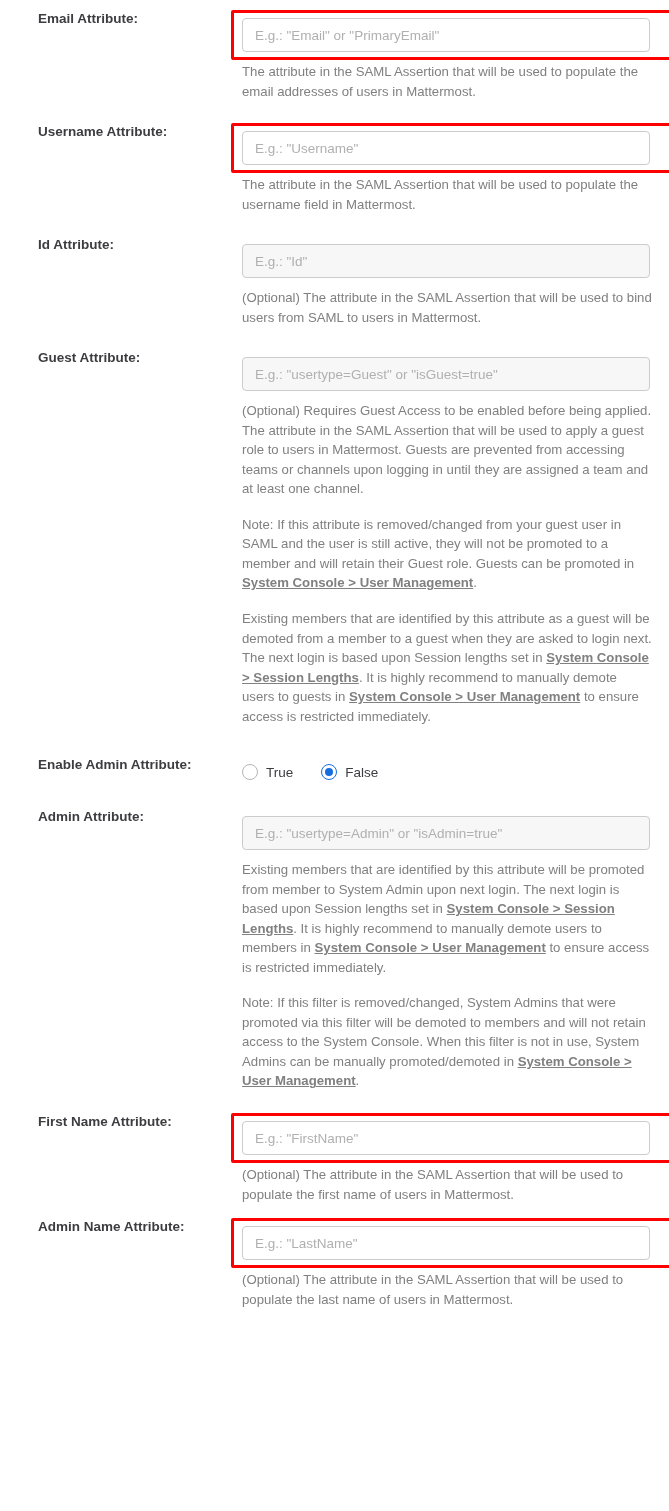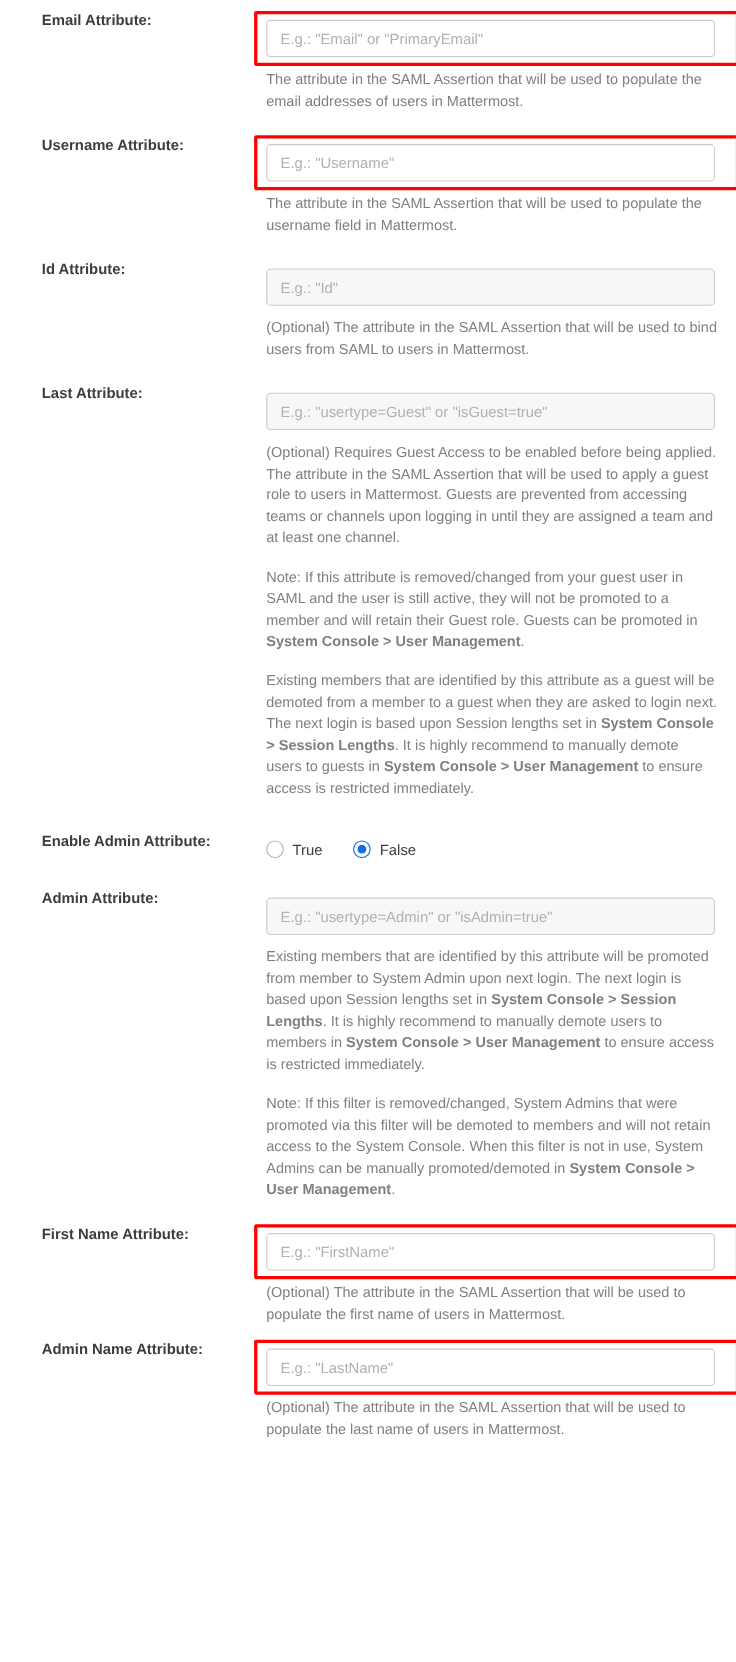--- a/index.html
+++ b/index.html
@@ -81,20 +81,21 @@
     line-height: 1.48;
     margin: 6px 0 0 0;
     max-width: 410px;
   }
   .help + .help {
     margin-top: 16px;
   }
   .help b {
     color: #808080;
     font-weight: bold;
+    text-decoration: underline;
   }
   .radio-group {
     display: flex;
     padding: 8px 0 6px 0;
     gap: 28px;
   }
   .radio-item {
     display: flex;
     align-items: center;
     gap: 8px;
@@ -169,21 +170,21 @@
       <div class="input-wrap">
         <input class="text-input" type="text" disabled="" placeholder="E.g.: &quot;Id&quot;" style="">
       </div>
       <p class="help">(Optional) The attribute in the SAML Assertion that will be used to bind users from SAML to users in Mattermost.</p>
     </div>
   </div>
 
   <div class="spacer-md"></div>
 
   <div class="row">
-    <div class="label-col">Last Attribute:</div>
+    <div class="label-col">Guest Attribute:</div>
     <div class="field-col">
       <div class="input-wrap">
         <input class="text-input" type="text" disabled="" placeholder="E.g.: &quot;usertype=Guest&quot; or &quot;isGuest=true&quot;" style="">
       </div>
       <p class="help">(Optional) Requires Guest Access to be enabled before being applied. The attribute in the SAML Assertion that will be used to apply a guest role to users in Mattermost. Guests are prevented from accessing teams or channels upon logging in until they are assigned a team and at least one channel.</p>
       <p class="help">Note: If this attribute is removed/changed from your guest user in SAML and the user is still active, they will not be promoted to a member and will retain their Guest role. Guests can be promoted in <b>System Console &gt; User Management</b>.</p>
       <p class="help">Existing members that are identified by this attribute as a guest will be demoted from a member to a guest when they are asked to login next. The next login is based upon Session lengths set in <b>System Console &gt; Session Lengths</b>. It is highly recommend to manually demote users to guests in <b>System Console &gt; User Management</b> to ensure access is restricted immediately.</p>
     </div>
   </div>
 

